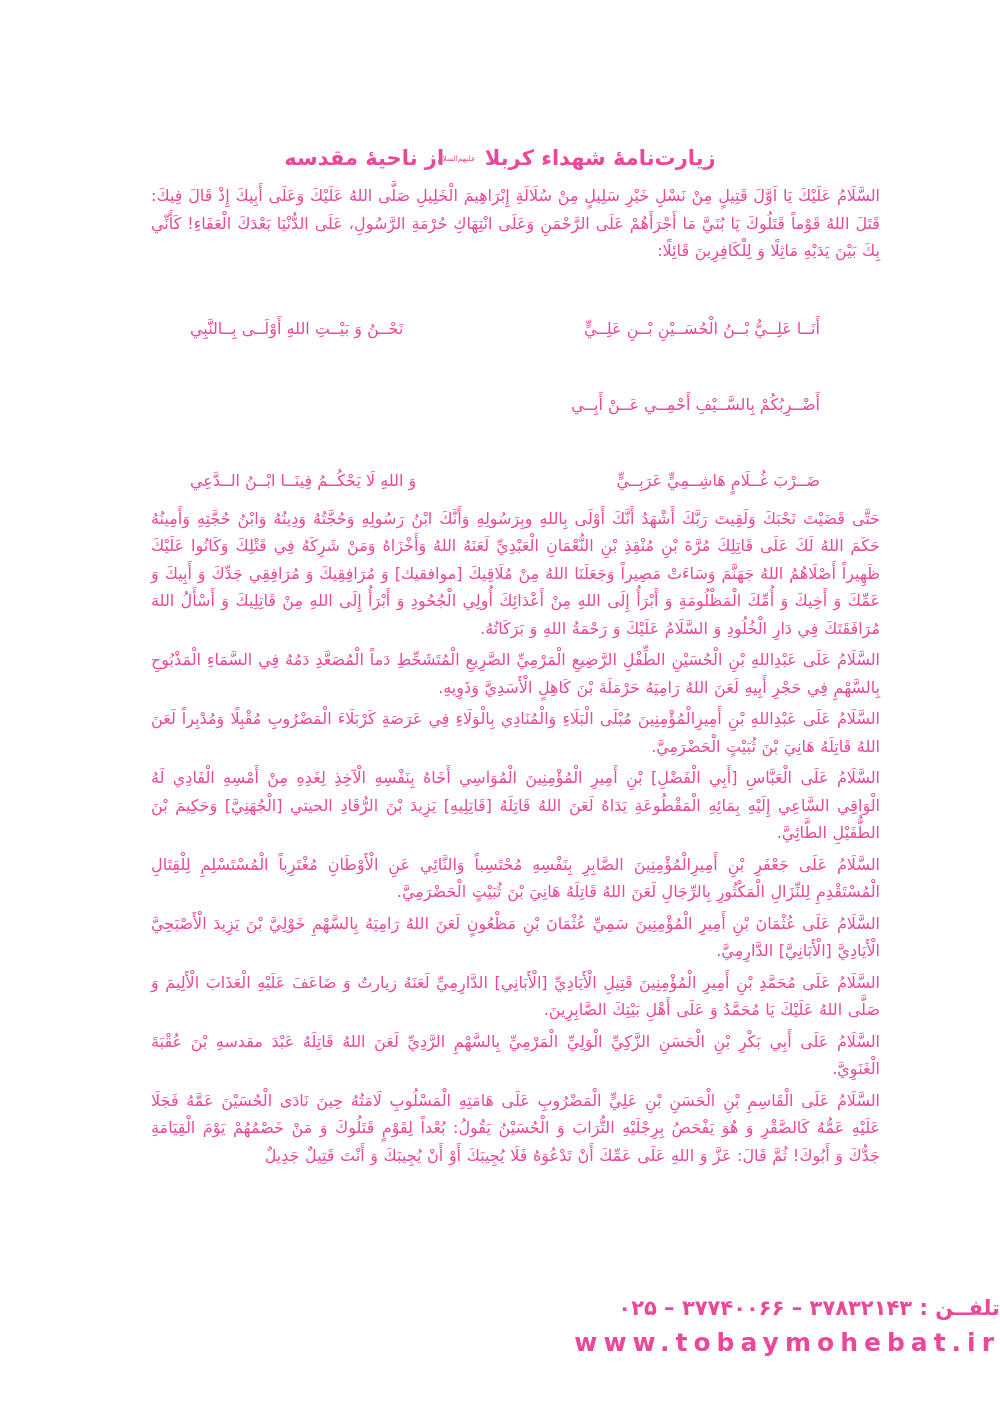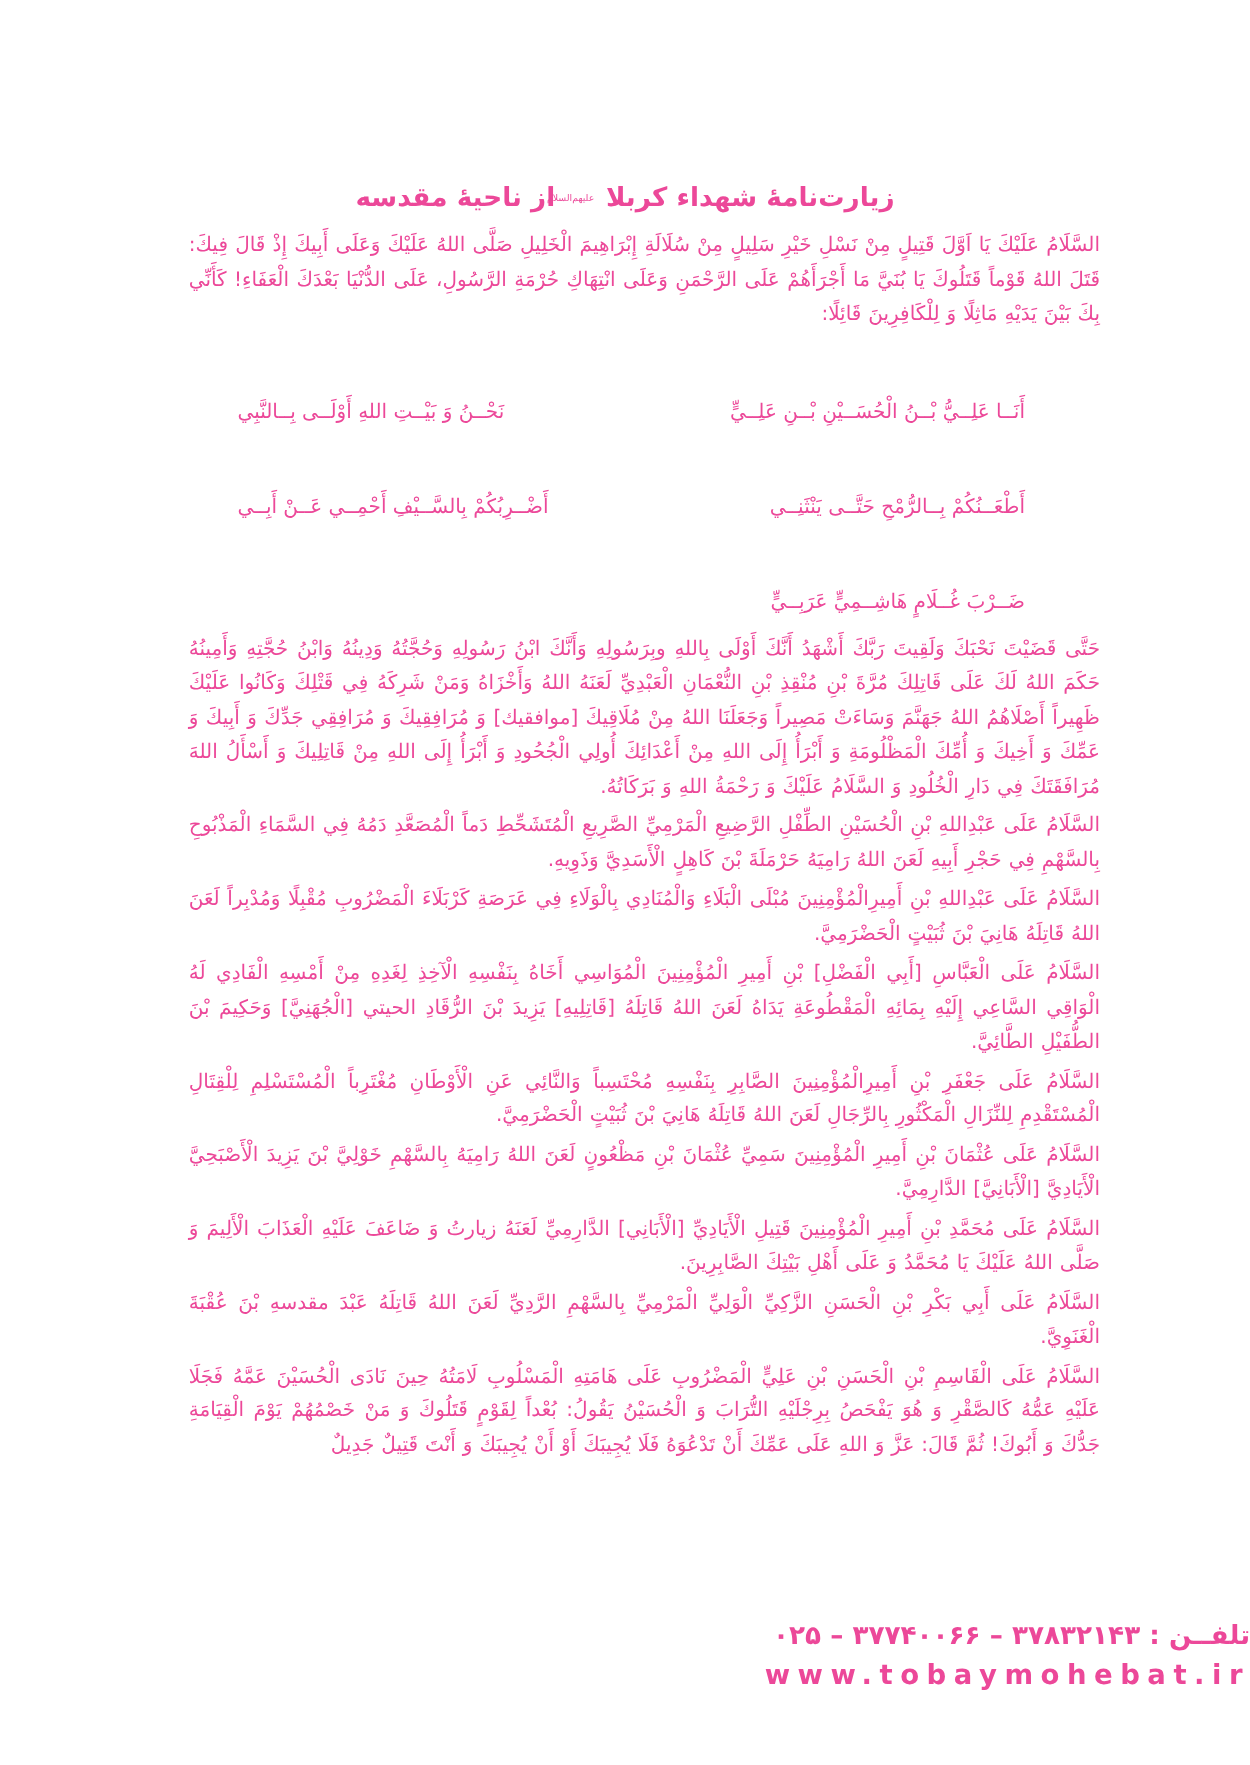--- a/index.html
+++ b/index.html
@@ -58,21 +58,21 @@
     width:100%;
     text-align:right;
   }
   .phone {
     direction:rtl;
     font-size:21px;
     font-weight:bold;
     letter-spacing:1px;
   }
   .website {
-    font-size:22px;
+    font-size:25px;
     font-weight:bold;
     letter-spacing:6px;
     margin-top:8px;
   }
 </style>
 </head>
 <body>
 
 <div class="page">
   <div class="content">
@@ -84,25 +84,25 @@
     </h1>
 
     <p class="prose">السَّلَامُ عَلَيْكَ يَا اَوَّلَ قَتِيلٍ مِنْ نَسْلِ خَيْرِ سَلِيلٍ مِنْ سُلَالَةِ إِبْرَاهِيمَ الْخَلِيلِ صَلَّى اللهُ عَلَيْكَ وَعَلَى أَبِيكَ إِذْ قَالَ فِيكَ: قَتَلَ اللهُ قَوْماً قَتَلُوكَ يَا بُنَيَّ مَا أَجْرَأَهُمْ عَلَى الرَّحْمَنِ وَعَلَى انْتِهَاكِ حُرْمَةِ الرَّسُولِ، عَلَى الدُّنْيَا بَعْدَكَ الْعَفَاءِ! كَأَنِّي بِكَ بَيْنَ يَدَيْهِ مَاثِلًا وَ لِلْكَافِرِينَ قَائِلًا:</p>
 
     <div class="verse">
       <div class="verse-row">
         <span class="hemistich">أَنَــا عَلِــيُّ بْــنُ الْحُسَــيْنِ بْــنِ عَلِــيٍّ</span>
         <span class="hemistich">نَحْــنُ وَ بَيْــتِ اللهِ أَوْلَــى بِــالنَّبِي</span>
       </div>
       <div class="verse-row">
-        <span class="hemistich">أَطْعَــنُكُمْ بِــالرُّمْحِ حَتَّــى يَنْثَنِــي</span>
         <span class="hemistich">أَضْــرِبُكُمْ بِالسَّــيْفِ أَحْمِــي عَــنْ أَبِــي</span>
       </div>
       <div class="verse-row">
         <span class="hemistich">ضَــرْبَ غُــلَامٍ هَاشِــمِيٍّ عَرَبِــيٍّ</span>
+        <span class="hemistich">وَ اللهِ لَا يَحْكُــمُ فِينَــا ابْــنُ الــدَّعِي</span>
       </div>
     </div>
 
     <p class="prose">حَتَّى قَضَيْتَ نَحْبَكَ وَلَقِيتَ رَبَّكَ أَشْهَدُ أَنَّكَ أَوْلَى بِاللهِ وبِرَسُولِهِ وَأَنَّكَ ابْنُ رَسُولِهِ وَحُجَّتُهُ وَدِينُهُ وَابْنُ حُجَّتِهِ وَأَمِينُهُ حَكَمَ اللهُ لَكَ عَلَى قَاتِلِكَ مُرَّةَ بْنِ مُنْقِذِ بْنِ النُّعْمَانِ الْعَبْدِيِّ لَعَنَهُ اللهُ وَأَخْزَاهُ وَمَنْ شَرِكَهُ فِي قَتْلِكَ وَكَانُوا عَلَيْكَ ظَهِيراً أَصْلَاهُمُ اللهُ جَهَنَّمَ وَسَاءَتْ مَصِيراً وَجَعَلَنَا اللهُ مِنْ مُلَاقِيكَ [موافقيك] وَ مُرَافِقِيكَ وَ مُرَافِقِي جَدِّكَ وَ أَبِيكَ وَ عَمِّكَ وَ أَخِيكَ وَ أُمِّكَ الْمَظْلُومَةِ وَ أَبْرَأُ إِلَى اللهِ مِنْ أَعْدَائِكَ أُولِي الْجُحُودِ وَ أَبْرَأُ إِلَى اللهِ مِنْ قَاتِلِيكَ وَ أَسْأَلُ اللهَ مُرَافَقَتَكَ فِي دَارِ الْخُلُودِ وَ السَّلَامُ عَلَيْكَ وَ رَحْمَةُ اللهِ وَ بَرَكَاتُهُ.</p>
     <p class="prose">السَّلَامُ عَلَى عَبْدِاللهِ بْنِ الْحُسَيْنِ الطِّفْلِ الرَّضِيعِ الْمَرْمِيِّ الصَّرِيعِ الْمُتَشَحِّطِ دَماً الْمُصَعَّدِ دَمُهُ فِي السَّمَاءِ الْمَذْبُوحِ بِالسَّهْمِ فِي حَجْرِ أَبِيهِ لَعَنَ اللهُ رَامِيَهُ حَرْمَلَةَ بْنَ كَاهِلٍ الْأَسَدِيَّ وَذَوِيهِ.</p>
     <p class="prose">السَّلَامُ عَلَى عَبْدِاللهِ بْنِ أَمِيرِالْمُؤْمِنِينَ مُبْلَى الْبَلَاءِ وَالْمُنَادِي بِالْوَلَاءِ فِي عَرَصَةِ كَرْبَلَاءَ الْمَضْرُوبِ مُقْبِلًا وَمُدْبِراً لَعَنَ اللهُ قَاتِلَهُ هَانِيَ بْنَ ثُبَيْتٍ الْحَضْرَمِيَّ.</p>
     <p class="prose">السَّلَامُ عَلَى الْعَبَّاسِ [أَبِي الْفَضْلِ] بْنِ أَمِيرِ الْمُؤْمِنِينَ الْمُوَاسِي أَخَاهُ بِنَفْسِهِ الْآخِذِ لِغَدِهِ مِنْ أَمْسِهِ الْفَادِي لَهُ الْوَاقِي السَّاعِي إِلَيْهِ بِمَائِهِ الْمَقْطُوعَةِ يَدَاهُ لَعَنَ اللهُ قَاتِلَهُ [قَاتِلِيهِ] يَزِيدَ بْنَ الرُّقَادِ الحيتي [الْجُهَنِيَّ] وَحَكِيمَ بْنَ الطُّفَيْلِ الطَّائِيَّ.</p>
     <p class="prose">السَّلَامُ عَلَى جَعْفَرِ بْنِ أَمِيرِالْمُؤْمِنِينَ الصَّابِرِ بِنَفْسِهِ مُحْتَسِباً وَالنَّائِي عَنِ الْأَوْطَانِ مُغْتَرِباً الْمُسْتَسْلِمِ لِلْقِتَالِ الْمُسْتَقْدِمِ لِلنِّزَالِ الْمَكْثُورِ بِالرِّجَالِ لَعَنَ اللهُ قَاتِلَهُ هَانِيَ بْنَ ثُبَيْتٍ الْحَضْرَمِيَّ.</p>
     <p class="prose">السَّلَامُ عَلَى عُثْمَانَ بْنِ أَمِيرِ الْمُؤْمِنِينَ سَمِيِّ عُثْمَانَ بْنِ مَظْعُونٍ لَعَنَ اللهُ رَامِيَهُ بِالسَّهْمِ خَوْلِيَّ بْنَ يَزِيدَ الْأَصْبَحِيَّ الْأَيَادِيَّ [الْأَبَانِيَّ] الدَّارِمِيَّ.</p>
     <p class="prose">السَّلَامُ عَلَى مُحَمَّدِ بْنِ أَمِيرِ الْمُؤْمِنِينَ قَتِيلِ الْأَيَادِيِّ [الْأَبَانِي] الدَّارِمِيِّ لَعَنَهُ زیارتُ وَ ضَاعَفَ عَلَيْهِ الْعَذَابَ الْأَلِيمَ وَ صَلَّى اللهُ عَلَيْكَ يَا مُحَمَّدُ وَ عَلَى أَهْلِ بَيْتِكَ الصَّابِرِينَ.</p>

